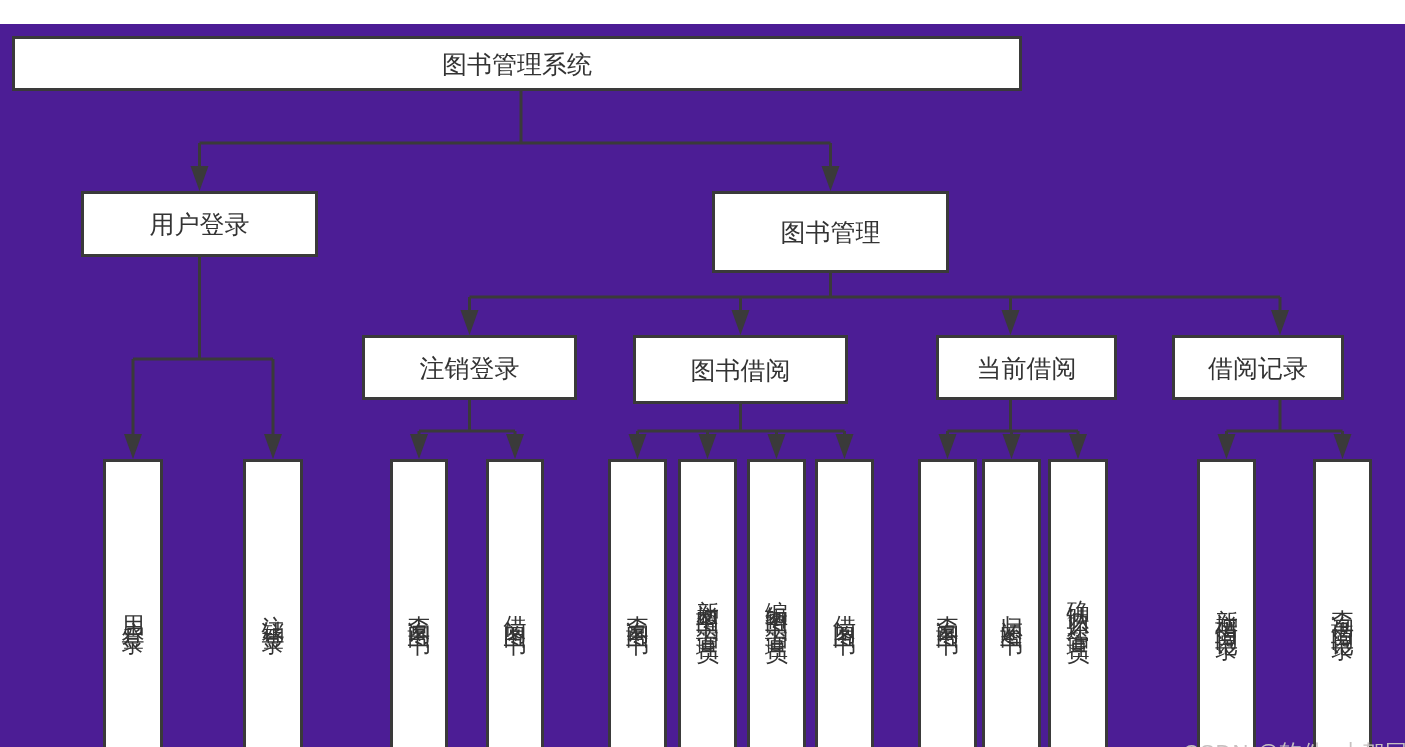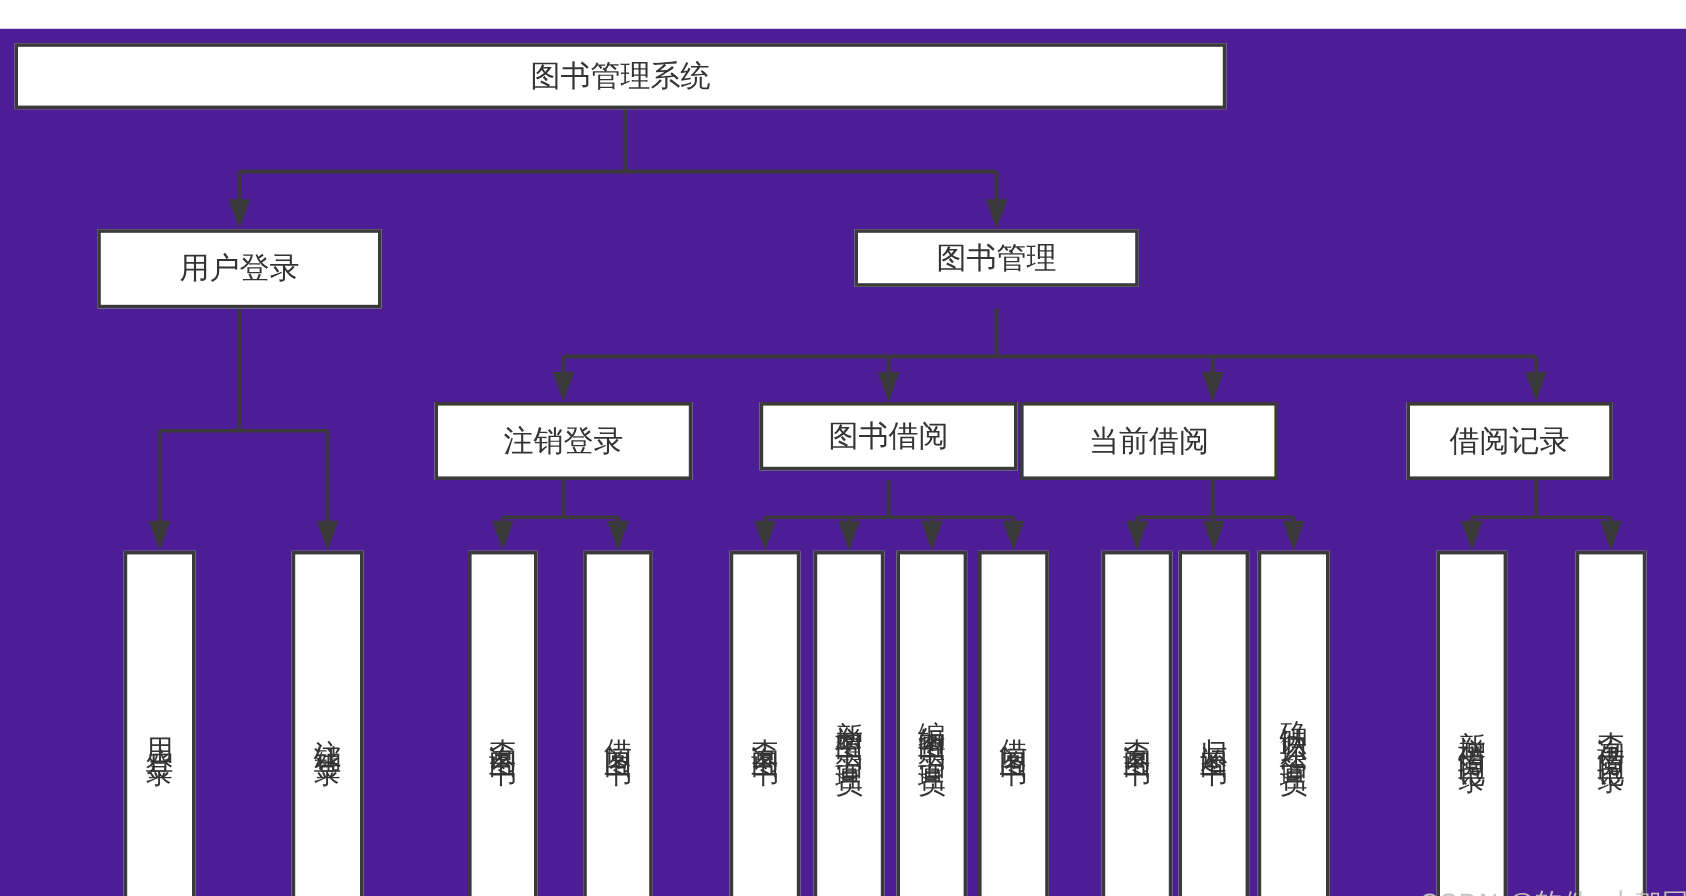--- a/index.html
+++ b/index.html
@@ -92,25 +92,25 @@
       <polygon points="1069,410 1087,410 1078,435"></polygon>
 
       <polygon points="1217.5,410 1235.5,410 1226.5,435"></polygon>
       <polygon points="1333.5,410 1351.5,410 1342.5,435"></polygon>
     </g>
   </svg>
 
   <div class="box" style="left:12px;top:12px;width:1010px;height:55px">图书管理系统</div>
 
   <div class="box" style="left:81px;top:167px;width:237px;height:66px">用户登录</div>
-  <div class="box" style="left:712px;top:167px;width:237px;height:48px">图书管理</div>
+  <div class="box" style="left:712px;top:167px;width:237px;height:82px">图书管理</div>
 
   <div class="box" style="left:362px;top:311px;width:215px;height:65px">注销登录</div>
-  <div class="box" style="left:633px;top:311px;width:215px;height:57px">图书借阅</div>
-  <div class="box" style="left:850px;top:311px;width:215px;height:65px">当前借阅</div>
+  <div class="box" style="left:633px;top:311px;width:215px;height:69px">图书借阅</div>
+  <div class="box" style="left:936px;top:311px;width:181px;height:65px">当前借阅</div>
   <div class="box" style="left:1172px;top:311px;width:172px;height:65px">借阅记录</div>
 
   <div class="box v" style="left:103px;top:435px;width:60px;height:300px">用户登录</div>
   <div class="box v" style="left:243px;top:435px;width:60px;height:300px">注销登录</div>
 
   <div class="box v" style="left:390px;top:435px;width:58px;height:300px">查询图书</div>
   <div class="box v" style="left:486px;top:435px;width:58px;height:300px">借阅图书</div>
 
   <div class="box v" style="left:608px;top:435px;width:59px;height:300px">查询图书</div>
   <div class="box v" style="left:678px;top:435px;width:59px;height:300px">新增图书（管理员）</div>

